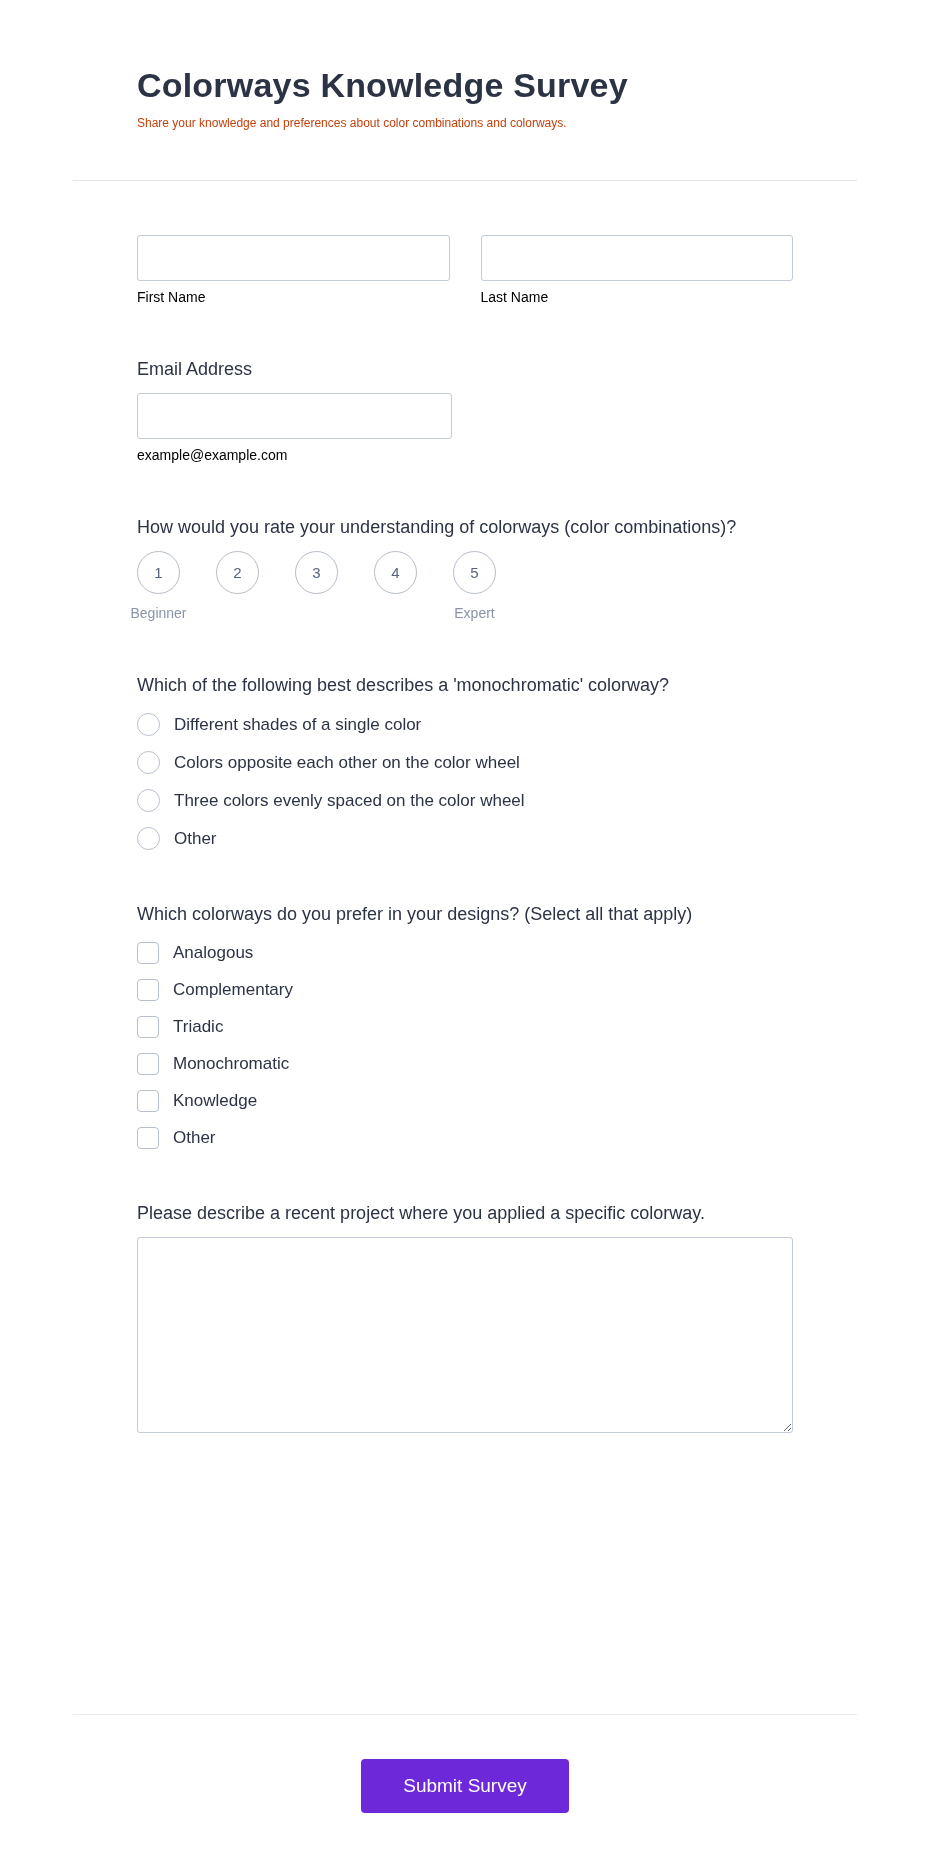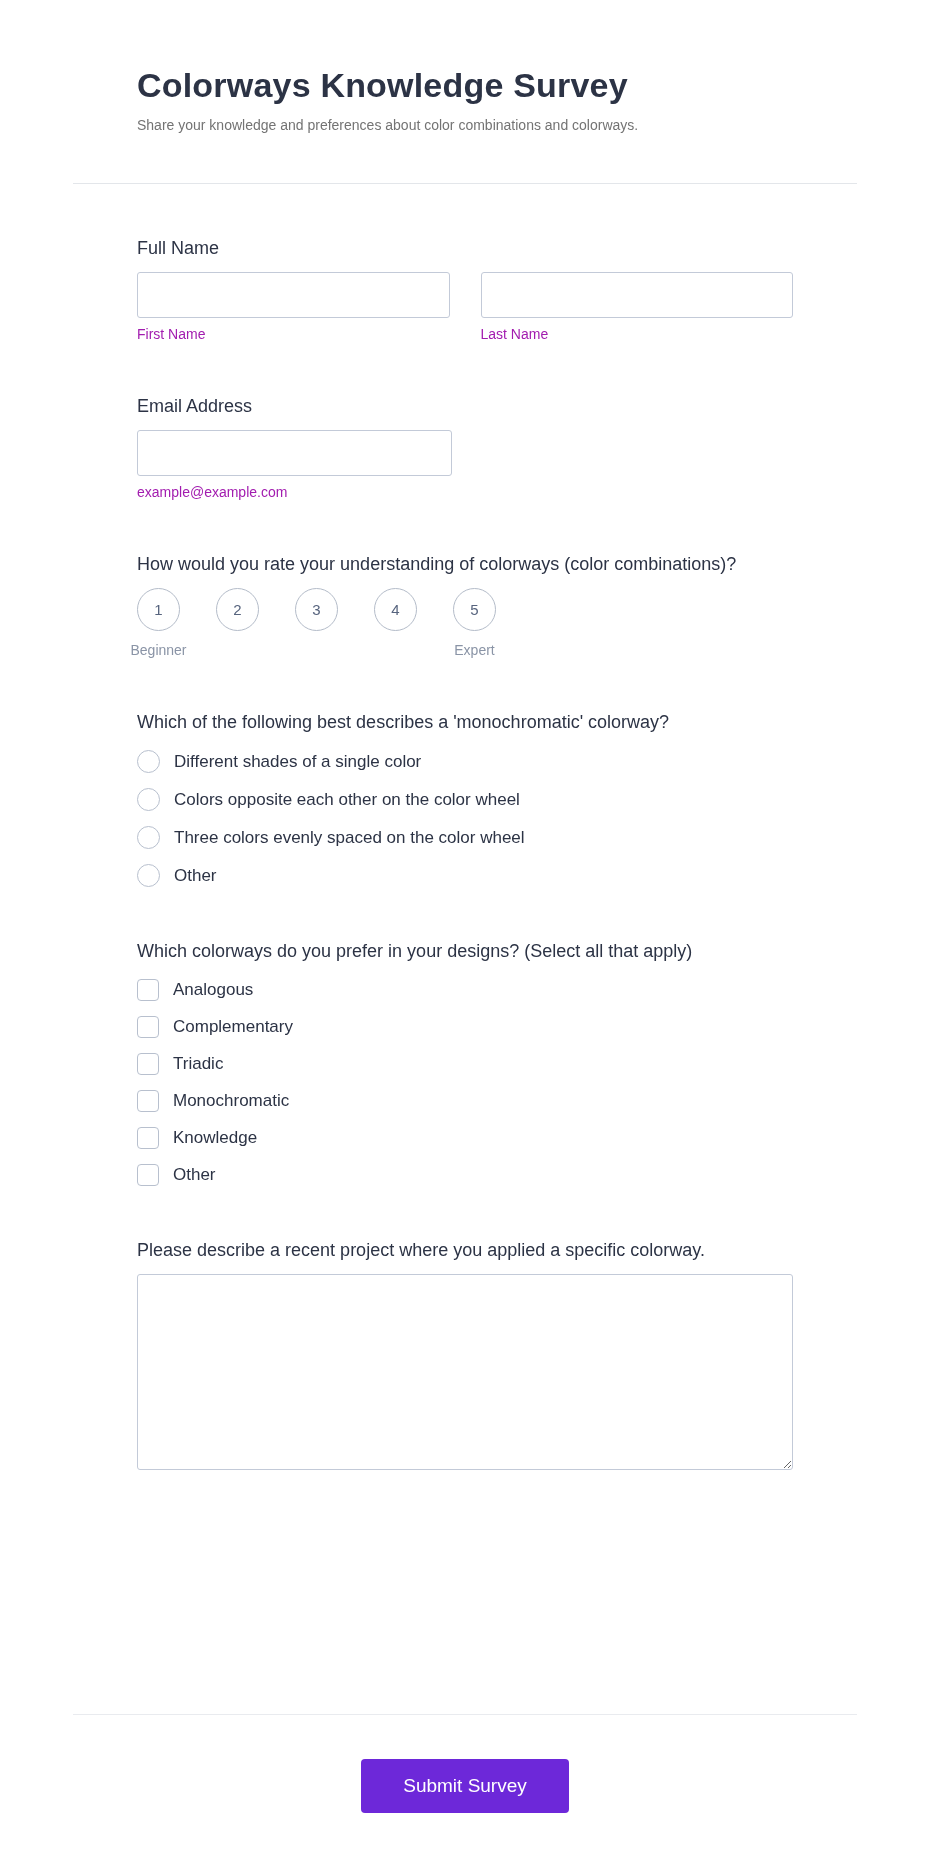--- a/index.html
+++ b/index.html
@@ -23,22 +23,22 @@
   .form-header { padding: 54px 64px 0 64px; }
   .form-title {
     margin: 0;
     font-size: 34px;
     font-weight: 700;
     letter-spacing: 0.2px;
     color: #2c3345;
   }
   .form-subtitle {
     margin: 10px 0 0 0;
-    font-size: 14px;
-    color: #737373;
+    font-size: 12px;
+    color: #c2410c;
     line-height: 1.45;
   }
   .divider {
     border: none;
     border-top: 1px solid #e3e6ea;
     margin: 48px 0 0 0;
     width: 100%;
   }
   
   .form-body { padding: 0 64px; flex: 1; }
@@ -60,21 +60,21 @@
     font-size: 18px;
     font-family: "Liberation Sans", sans-serif;
     color: #2c3345;
     outline: none;
   }
   .name-row { display: flex; gap: 31px; }
   .name-col { flex: 1; }
   .sublabel {
     margin-top: 8px;
     font-size: 14px;
-    color: #a21caf;
+    color: #000000;
   }
   .half { width: 48%; }
   
   .rating-row { display: flex; gap: 36px; margin-top: 3px; }
   .rating-item {
     width: 43px;
     display: flex;
     flex-direction: column;
     align-items: center;
   }
@@ -172,21 +172,20 @@
 
   <div class="form-header">
     <h1 class="form-title">Colorways Knowledge Survey</h1>
     <p class="form-subtitle">Share your knowledge and preferences about color combinations and colorways.</p>
   </div>
   <hr class="divider">
 
   <div class="form-body">
 
     <div class="field">
-      <span class="q-label">Full Name</span>
       <div class="name-row">
         <div class="name-col">
           <input type="text" class="text-input" value="" style="">
           <div class="sublabel">First Name</div>
         </div>
         <div class="name-col">
           <input type="text" class="text-input" value="" style="">
           <div class="sublabel">Last Name</div>
         </div>
       </div>

